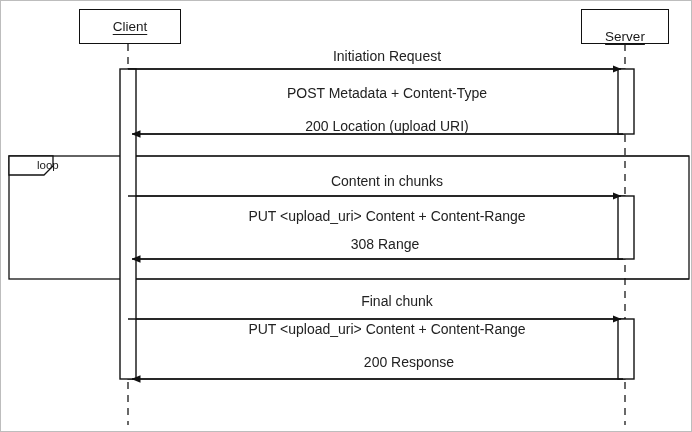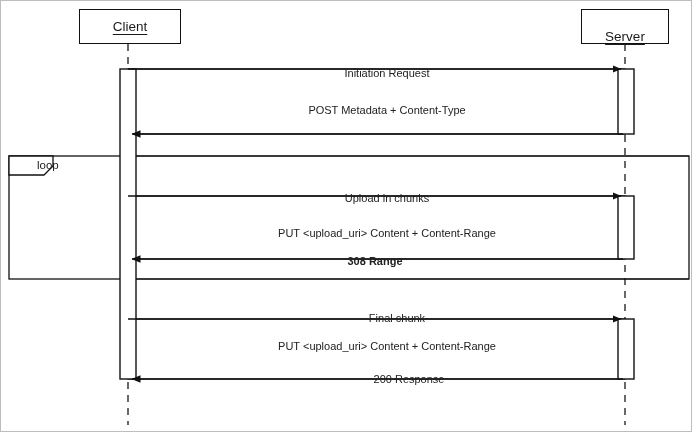--- a/index.html
+++ b/index.html
@@ -43,26 +43,25 @@
     color: #1a1a1a;
     text-decoration: underline;
     text-underline-offset: 2.5px;
     white-space: nowrap;
   }
 
   
   .msg-label {
     position: absolute;
     text-align: center;
-    font-size: 11px;
+    font-size: 14px;
     line-height: 1;
     color: #222222;
     white-space: nowrap;
     transform: translate(-50%, -50%);
-    margin-top: 17px;
   }
 
   
   .frag-tab-label {
     position: absolute;
     font-size: 11.5px;
     line-height: 1;
     color: #1a1a1a;
     white-space: nowrap;
     padding-left: 23px;
@@ -128,26 +127,27 @@
   <div class="participant" style="left:580px; top:8px; width:88px; height:35px;align-items:flex-end;">
     <span class="participant-label">Server</span>
   </div>
 
   <span class="frag-tab-label" style="left:13px; top:159px;">loop</span>
 
   <span class="msg-label" style="left:386px; top:55px;">Initiation Request</span>
 
   <span class="msg-label" style="left:386px; top:92px;text-align:right;">POST Metadata + Content-Type</span>
 
+  <span class="msg-label" style="left:386px; top:125px;">200 Location (upload URI)</span>
 
-  <span class="msg-label" style="left:386px; top:180px;">Upload in chunks</span>
+  <span class="msg-label" style="left:386px; top:180px;">Content in chunks</span>
 
   <span class="msg-label" style="left:386px; top:215px;">PUT &lt;upload_uri&gt; Content + Content-Range</span>
 
-  <span class="msg-label" style="left:374px; top:243px;font-weight:bold;">308 Range</span>
+  <span class="msg-label" style="left:384px; top:243px;">308 Range</span>
 
   <span class="msg-label" style="left:396px; top:300px;">Final chunk</span>
 
   <span class="msg-label" style="left:386px; top:328px;">PUT &lt;upload_uri&gt; Content + Content-Range</span>
 
   <span class="msg-label" style="left:408px; top:361px;">200 Response</span>
 
 </div>
 
 </body></html>

